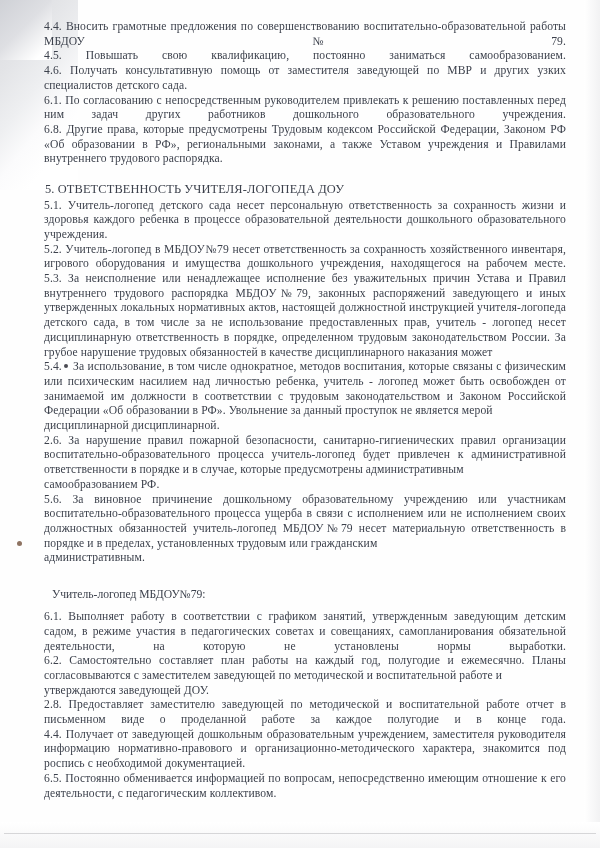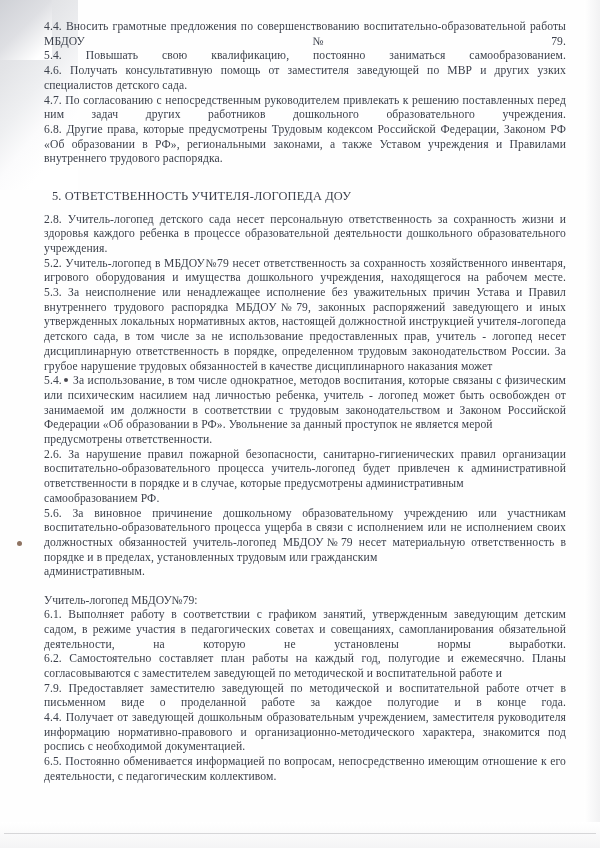--- a/index.html
+++ b/index.html
@@ -88,29 +88,29 @@
     text-justify: inter-word;
     color: #3c414c;
     font-size: 11.6px;
     line-height: 14.7px;
     letter-spacing: .01em;
   }
   .para.last-justify {
     text-align-last: justify;
   }
   .heading {
-    margin: 8px;
+    margin: 1px;
     text-align: left;
     color: #3c414c;
     font-size: 12.4px;
     line-height: 16.5px;
     letter-spacing: .01em;
   }
   .subheading {
-    margin: 0;
+    margin: 8px;
     text-align: left;
     color: #3c414c;
     font-size: 11.6px;
     line-height: 15px;
   }
   .gap-md { height: 13px; }
   .speck-inline {
     display: inline-block;
     width: 4px;
     height: 4px;
@@ -127,37 +127,38 @@
 
   <div id="corner-fold"></div>
   <div id="corner-fold-2"></div>
   <div id="edge-shade-right"></div>
   <div id="edge-shade-bottom"></div>
   <div id="page-edge-line"></div>
   <div id="margin-speck"></div>
 
   <div id="content">
       <p class="para last-justify">4.4. Вносить грамотные предложения по совершенствованию воспитательно-образовательной работы МБДОУ№79.</p>
-      <p class="para last-justify">5.4. Повышать свою квалификацию, постоянно заниматься самообразованием.</p>
+      <p class="para last-justify">4.5. Повышать свою квалификацию, постоянно заниматься самообразованием.</p>
       <p class="para">4.6. Получать консультативную помощь от заместителя заведующей по МВР и других узких специалистов детского сада.</p>
-      <p class="para last-justify">4.7. По согласованию с непосредственным руководителем привлекать к решению поставленных перед ним задач других работников дошкольного образовательного учреждения.</p>
+      <p class="para last-justify">6.1. По согласованию с непосредственным руководителем привлекать к решению поставленных перед ним задач других работников дошкольного образовательного учреждения.</p>
       <p class="para">6.8. Другие права, которые предусмотрены Трудовым кодексом Российской Федерации, Законом РФ «Об образовании в РФ», региональными законами, а также Уставом учреждения и Правилами внутреннего трудового распорядка.</p>
       <div class="gap-md"></div>
       <p class="heading">5. ОТВЕТСТВЕННОСТЬ УЧИТЕЛЯ-ЛОГОПЕДА ДОУ</p>
-      <p class="para last-justify">2.8. Учитель-логопед детского сада несет персональную ответственность за сохранность жизни и здоровья каждого ребенка в процессе образовательной деятельности дошкольного образовательного учреждения.</p>
+      <p class="para last-justify">5.1. Учитель-логопед детского сада несет персональную ответственность за сохранность жизни и здоровья каждого ребенка в процессе образовательной деятельности дошкольного образовательного учреждения.</p>
       <p class="para last-justify">5.2. Учитель-логопед в МБДОУ№79 несет ответственность за сохранность хозяйственного инвентаря, игрового оборудования и имущества дошкольного учреждения, находящегося на рабочем месте.</p>
       <p class="para">5.3. За неисполнение или ненадлежащее исполнение без уважительных причин Устава и Правил внутреннего трудового распорядка МБДОУ№79, законных распоряжений заведующего и иных утвержденных локальных нормативных актов, настоящей должностной инструкцией учителя-логопеда детского сада, в том числе за не использование предоставленных прав, учитель - логопед несет дисциплинарную ответственность в порядке, определенном трудовым законодательством России. За грубое нарушение трудовых обязанностей в качестве дисциплинарного наказания может</p>
       <p class="para">5.4.<span class="speck-inline"></span> За использование, в том числе однократное, методов воспитания, которые связаны с физическим или психическим насилием над личностью ребенка, учитель - логопед может быть освобожден от занимаемой им должности в соответствии с трудовым законодательством и Законом Российской Федерации «Об образовании в РФ». Увольнение за данный проступок не является мерой</p>
-      <p class="para">предусмотрены ответственности.</p>
+      <p class="para">дисциплинарной дисциплинарной.</p>
       <p class="para">2.6. За нарушение правил пожарной безопасности, санитарно-гигиенических правил организации воспитательно-образовательного процесса учитель-логопед будет привлечен к административной ответственности в порядке и в случае, которые предусмотрены административным</p>
       <p class="para">самообразованием РФ.</p>
       <p class="para">5.6. За виновное причинение дошкольному образовательному учреждению или участникам воспитательно-образовательного процесса ущерба в связи с исполнением или не исполнением своих должностных обязанностей учитель-логопед МБДОУ№79 несет материальную ответственность в порядке и в пределах, установленных трудовым или гражданским</p>
       <p class="para">административным.</p>
       <div class="gap-md"></div>
       <p class="subheading">Учитель-логопед МБДОУ№79:</p>
       <p class="para last-justify">6.1. Выполняет работу в соответствии с графиком занятий, утвержденным заведующим детским садом, в режиме участия в педагогических советах и совещаниях, самопланирования обязательной деятельности, на которую не установлены нормы выработки.</p>
       <p class="para">6.2. Самостоятельно составляет план работы на каждый год, полугодие и ежемесячно. Планы согласовываются с заместителем заведующей по методической и воспитательной работе и</p>
-      <p class="para last-justify">7.9. Предоставляет заместителю заведующей по методической и воспитательной работе отчет в письменном виде о проделанной работе за каждое полугодие и в конце года.</p>
+      <p class="para"> утверждаются заведующей ДОУ.</p>
+      <p class="para last-justify">2.8. Предоставляет заместителю заведующей по методической и воспитательной работе отчет в письменном виде о проделанной работе за каждое полугодие и в конце года.</p>
       <p class="para">4.4. Получает от заведующей дошкольным образовательным учреждением, заместителя руководителя информацию нормативно-правового и организационно-методического характера, знакомится под роспись с необходимой документацией.</p>
       <p class="para">6.5. Постоянно обменивается информацией по вопросам, непосредственно имеющим отношение к его деятельности, с педагогическим коллективом.</p>
     </div>
 
 </div>
 
 </body></html>

